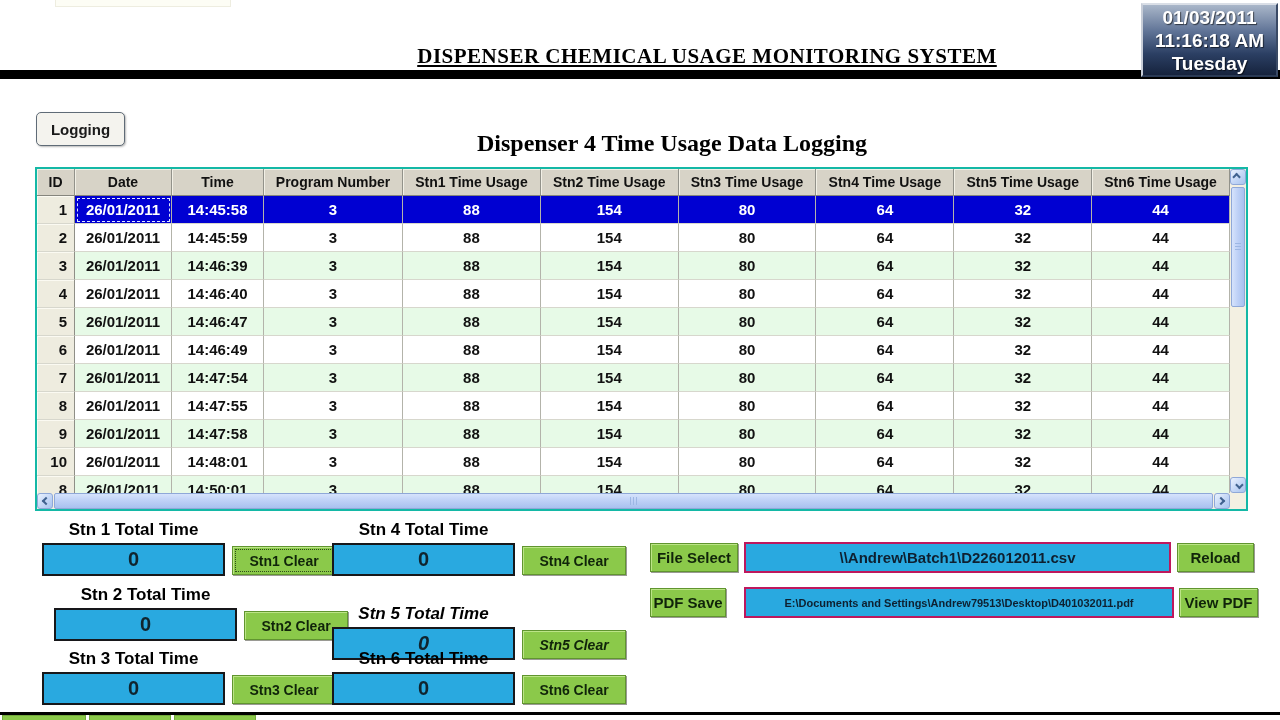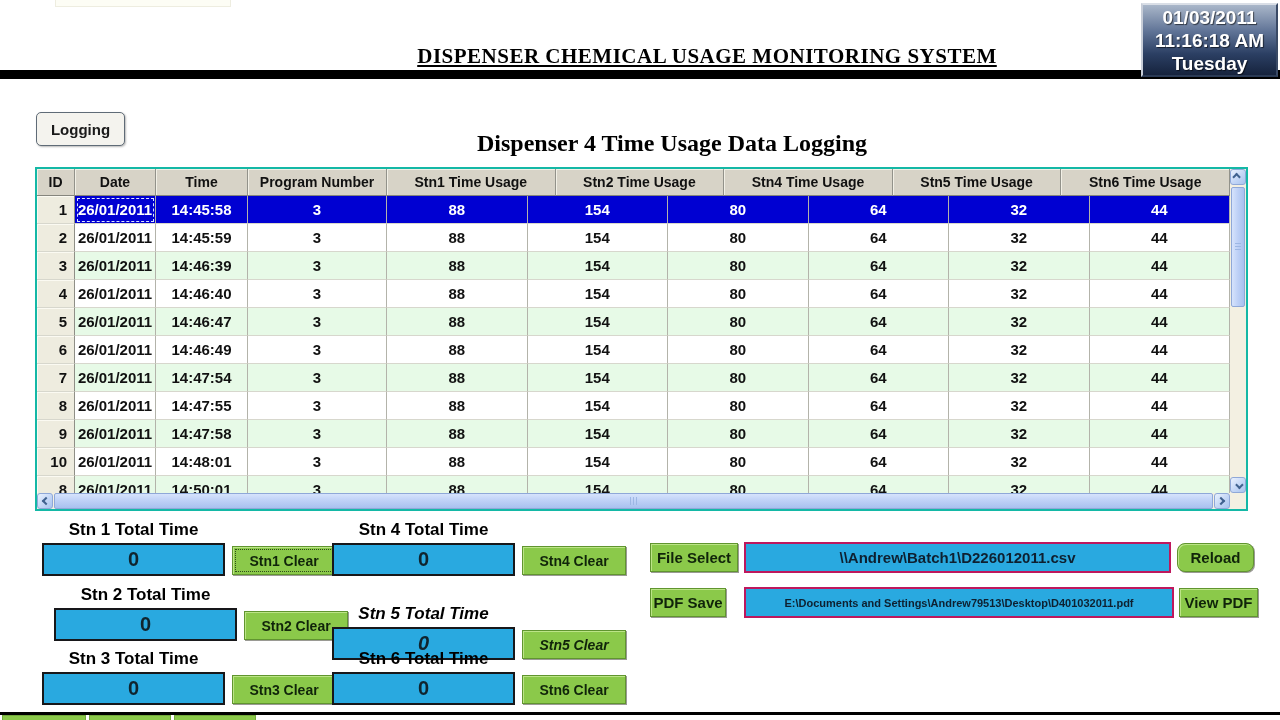--- a/index.html
+++ b/index.html
@@ -47,21 +47,21 @@
     display:flex; align-items:center; justify-content:center; white-space:nowrap; overflow:hidden; }
   .tbl-body { position:absolute; left:0; top:27px; right:16px; bottom:16px; overflow:hidden; }
   .trow { display:flex; height:28px; }
   .trow .cell { border-right:1px solid #b3b3aa; border-bottom:1px solid #d7d7cd;
     display:flex; align-items:center; justify-content:center; overflow:hidden; }
   .trow .idc { background:var(--id_col_bg); justify-content:flex-end; padding-right:7px;
     border-right:1px solid #8f8f87; box-shadow:inset 1px 1px 0 #fbfaf2; }
   .trow.alt .cell:not(.idc) { background:var(--row_alt_bg); }
   .trow.sel .cell:not(.idc) { background:var(--selected_row_bg); color:#fff; }
   .trow.sel .focus-cell { outline:1px dashed #dfe6ff; outline-offset:-3px; }
-  .c0{width:38px;} .c1{width:81px;} .c2{width:92px;} .c3{width:139px;} .cs{flex:1;}
+  .c0{width:38px;} .c1{width:97px;} .c2{width:92px;} .c3{width:139px;} .cs{flex:1;}
 
   
   .vsb { position:absolute; top:0; right:0; bottom:16px; width:16px; background:var(--sb_track); }
   .hsb { position:absolute; left:0; right:16px; bottom:0; height:16px; background:var(--sb_track); display:flex; }
   .sb-corner { position:absolute; right:0; bottom:0; width:16px; height:16px; background:var(--sb_track); }
   .sb-btn { width:16px; height:16px; flex:0 0 16px;
     background:linear-gradient(135deg,#eaf2fe 0%,#c3d6f6 55%,#a9c3ee 100%);
     border:1px solid #8fa8d8; border-radius:3px;
     display:flex; align-items:center; justify-content:center; cursor:pointer; }
   .chev { width:6px; height:6px; border-left:2px solid #40628f; border-bottom:2px solid #40628f; }
@@ -101,21 +101,21 @@
     font-weight:bold; font-size:14px; color:#10240a;
     display:flex; align-items:center; justify-content:center; cursor:pointer; white-space:nowrap; }
   .green-btn.focused { outline:1px dotted #2e4a1a; outline-offset:-4px; }
 
   
   .cyan-field { background:var(--cyan_display); border:2px solid #be185d;
     display:flex; align-items:center; justify-content:center;
     font-weight:bold; color:#0e2030; overflow:hidden; white-space:nowrap; }
   .fs-btn  { left:650px; top:543px; width:88px; height:29px; font-size:15px; }
   .csv-box { left:744px; top:542px; width:427px; height:31px; font-size:15px; }
-  .reload-btn { left:1177px; top:543px; width:77px; height:29px; font-size:15px;border-radius:8px; }
+  .reload-btn { left:1177px; top:543px; width:77px; height:29px; font-size:15px; }
   .ps-btn  { left:650px; top:588px; width:76px; height:29px; font-size:15px; }
   .pdf-box { left:744px; top:587px; width:430px; height:31px; font-size:11px; }
   .viewpdf-btn { left:1179px; top:588px; width:79px; height:29px; font-size:15px; }
 
   
   .bottom-line { left:0; top:712px; width:1280px; height:3px; background:#000; }
   .bottom-tab { top:715px; height:5px; background:var(--green_button); border:1px solid #71a73c; border-bottom:none; }
   .bt0 { left:2px;  width:84px; } .bt1 { left:89px; width:82px; } .bt2 { left:174px; width:82px; }
 </style>
 </head>
@@ -138,20 +138,21 @@
   <div class="abs sub-title">Dispenser 4 Time Usage Data Logging</div>
 
   <div class="abs tbl">
     <div class="tbl-header" id="tblHeader">
         <div class="cell c0">ID</div>
         <div class="cell c1">Date</div>
         <div class="cell c2">Time</div>
         <div class="cell c3">Program Number</div>
         <div class="cell cs">Stn1 Time Usage</div>
         <div class="cell cs">Stn2 Time Usage</div>
+        <div class="cell cs">Stn3 Time Usage</div>
         <div class="cell cs">Stn4 Time Usage</div>
         <div class="cell cs">Stn5 Time Usage</div>
         <div class="cell cs">Stn6 Time Usage</div>
       </div>
     <div class="tbl-body" id="tblBody">
         <div class="trow sel">
           <div class="cell c0 idc">1</div>
           <div class="cell c1 focus-cell">26/01/2011</div>
           <div class="cell c2">14:45:58</div>
           <div class="cell c3">3</div>

